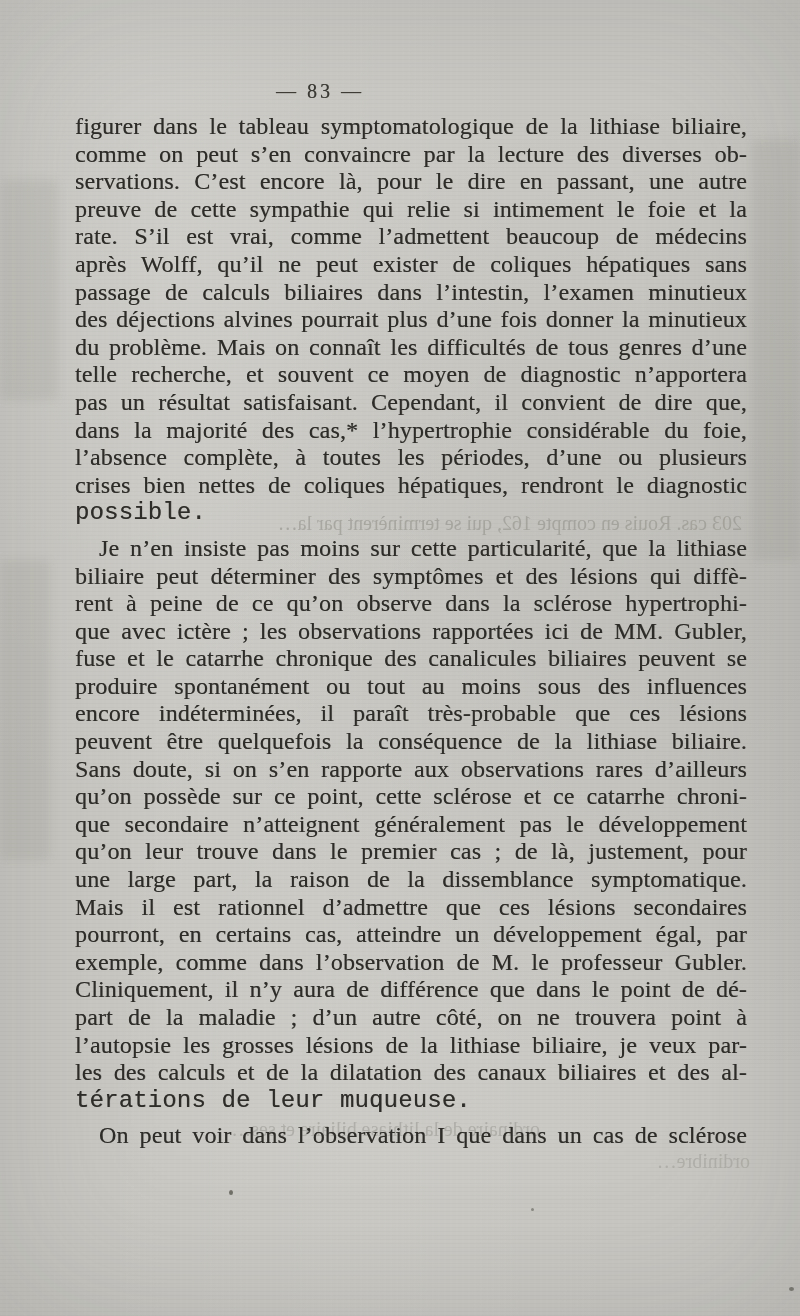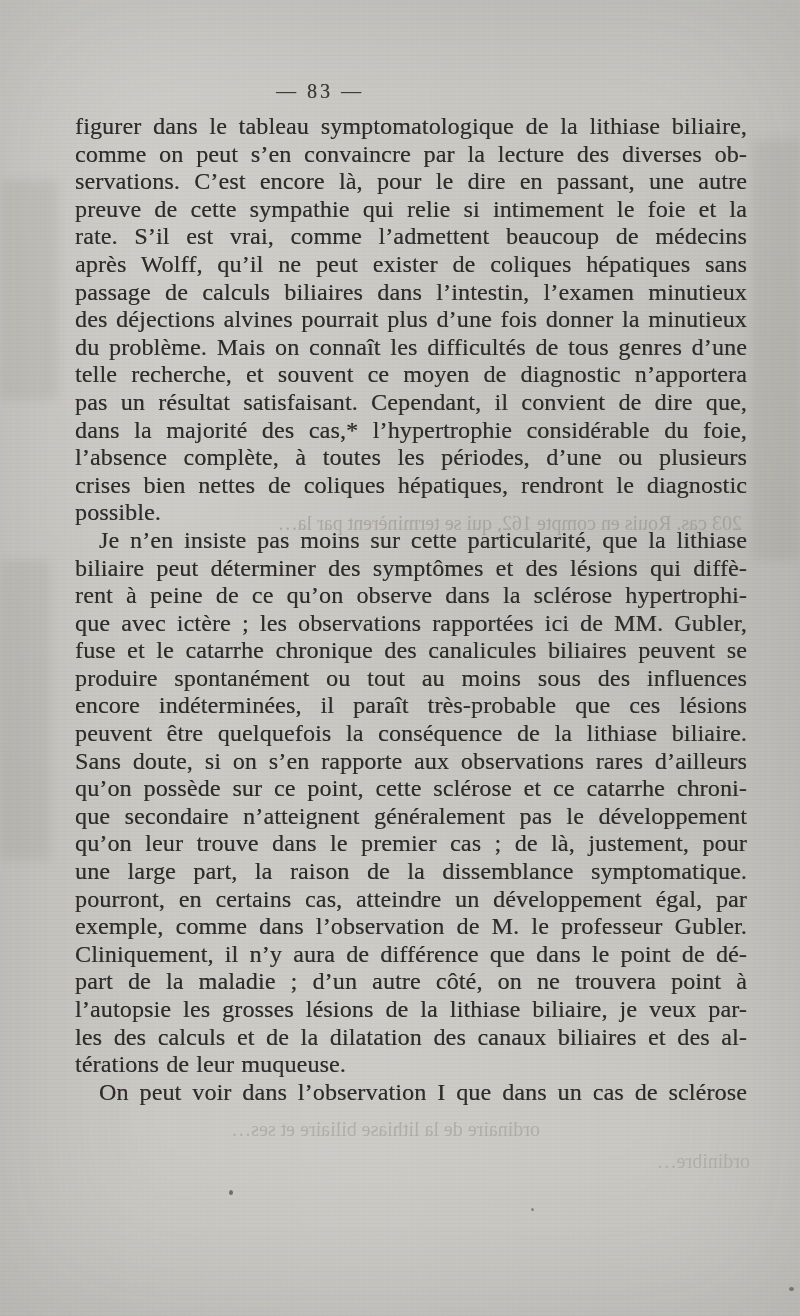--- a/index.html
+++ b/index.html
@@ -53,23 +53,25 @@
     color: #2e2c28;
     letter-spacing: 0.15px;
     word-spacing: 1px;
     white-space: nowrap;
     text-align: justify;
     text-align-last: justify;
     text-shadow: 0.35px 0.35px 0.6px rgba(42,40,35,0.5);
   }
   .line.parend {
     text-align-last: left;
+    font-family: Liberation Mono, monospace;
   }
   .line.indent {
     text-indent: 24px;
+    margin-top: 8px;
   }
   
   .ghost {
     position: absolute;
     transform: scaleX(-1);
     color: #8f8d85;
     opacity: 0.55;
     filter: blur(0.7px);
     font-size: 20px;
     white-space: nowrap;
@@ -141,20 +143,21 @@
         <div class="line">que avec ictère ; les observations rapportées ici de MM. Gubler,</div>
         <div class="line">fuse et le catarrhe chronique des canalicules biliaires peuvent se</div>
         <div class="line">produire spontanément ou tout au moins sous des influences</div>
         <div class="line">encore indéterminées, il paraît très-probable que ces lésions</div>
         <div class="line">peuvent être quelquefois la conséquence de la lithiase biliaire.</div>
         <div class="line">Sans doute, si on s’en rapporte aux observations rares d’ailleurs</div>
         <div class="line">qu’on possède sur ce point, cette sclérose et ce catarrhe chroni-</div>
         <div class="line">que secondaire n’atteignent généralement pas le développement</div>
         <div class="line">qu’on leur trouve dans le premier cas ; de là, justement, pour</div>
         <div class="line">une large part, la raison de la dissemblance symptomatique.</div>
+        <div class="line">Mais il est rationnel d’admettre que ces lésions secondaires</div>
         <div class="line">pourront, en certains cas, atteindre un développement égal, par</div>
         <div class="line">exemple, comme dans l’observation de M. le professeur Gubler.</div>
         <div class="line">Cliniquement, il n’y aura de différence que dans le point de dé-</div>
         <div class="line">part de la maladie ; d’un autre côté, on ne trouvera point à</div>
         <div class="line">l’autopsie les grosses lésions de la lithiase biliaire, je veux par-</div>
         <div class="line">les des calculs et de la dilatation des canaux biliaires et des al-</div>
         <div class="line parend">térations de leur muqueuse.</div>
         <div class="line indent">On peut voir dans l’observation I que dans un cas de sclérose</div>
       </div>
   </div>

